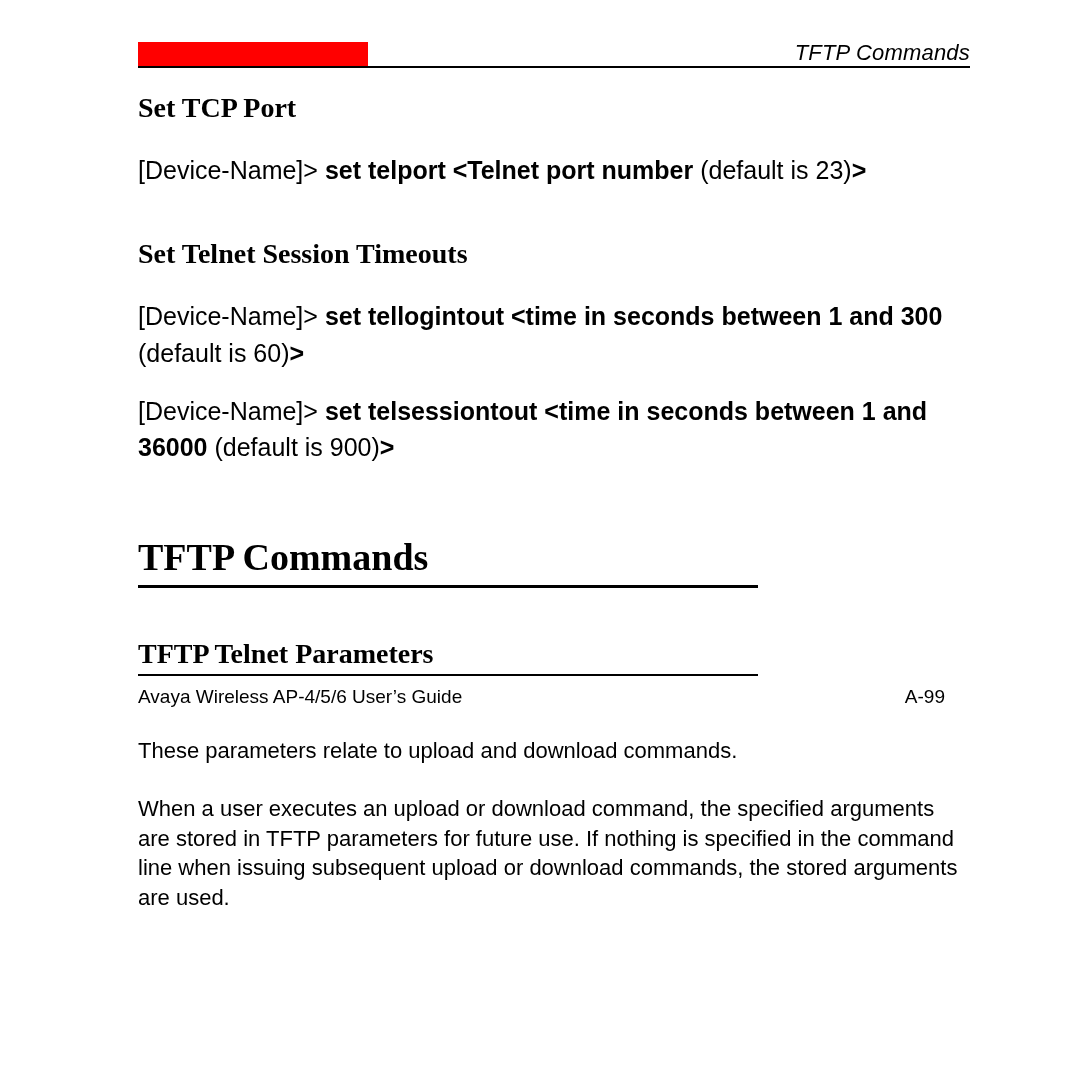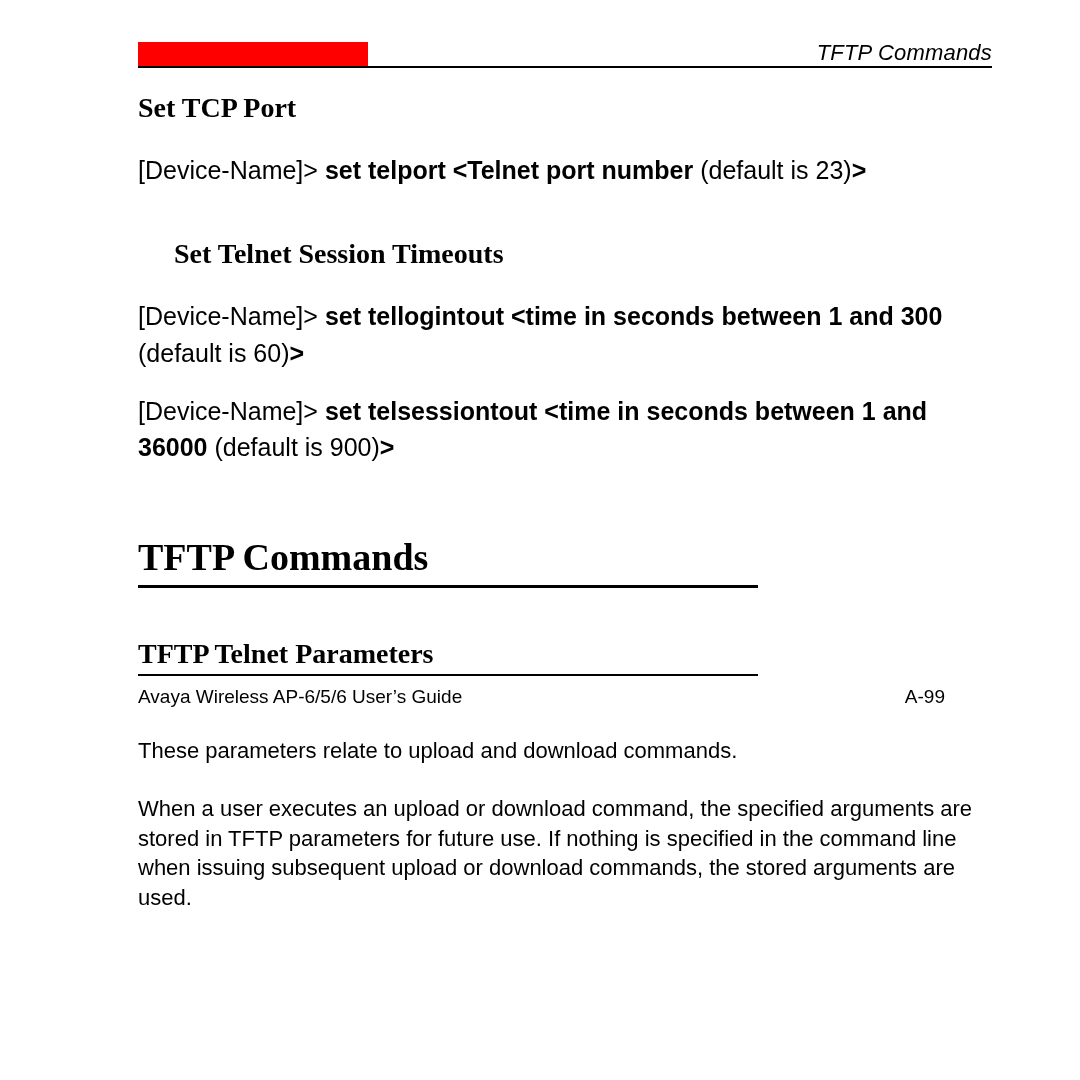--- a/index.html
+++ b/index.html
@@ -9,21 +9,21 @@
     height: 1080px;
     background: #ffffff;
     font-family: "Times New Roman", Times, serif;
     color: #000000;
   }
   .page {
     position: relative;
     width: 1080px;
     height: 760px;
     box-sizing: border-box;
-    padding: 42px 88px 0 138px;
+    padding: 42px 110px 0 138px;
   }
   .topbar {
     display: flex;
     align-items: flex-end;
     justify-content: space-between;
     border-bottom: 2.5px solid #000;
     padding-bottom: 0;
     margin-bottom: 14px;
     height: 24px;
   }
@@ -104,35 +104,35 @@
     <div class="redblock"></div>
     <div class="headcrumb">TFTP Commands</div>
   </div>
 
   <h2 class="section">Set TCP Port</h2>
 
   <div class="mono"><span>[Device-Name]&gt; </span><span class="bold">set telport &lt;Telnet port number </span><span>(default is 23)</span><span class="bold">&gt;</span></div>
 
   <div class="gap-med"></div>
 
-  <h2 class="section" style="margin-top:10px;margin-left:36px;">Set Telnet Session Timeouts</h2>
+  <h2 class="section" style="margin-top:10px;">Set Telnet Session Timeouts</h2>
 
   <div class="mono"><span>[Device-Name]&gt; </span><span class="bold">set tellogintout &lt;time in seconds between 1 and 300 </span><span>(default is 60)</span><span class="bold">&gt;</span></div>
 
   <div class="gap-sm"></div>
 
   <div class="mono"><span>[Device-Name]&gt; </span><span class="bold">set telsessiontout &lt;time in seconds between 1 and 36000 </span><span>(default is 900)</span><span class="bold">&gt;</span></div>
 
   <h1 class="title">TFTP Commands</h1>
   <hr class="rule-thick">
 
   <h2 class="subsection">TFTP Telnet Parameters</h2>
   <hr class="rule-thin">
 
   <p class="body">These parameters relate to upload and download commands.</p>
   <p class="body" style="margin-top:28px;">When a user executes an upload or download command, the specified arguments are stored in TFTP parameters for future use. If nothing is specified in the command line when issuing subsequent upload or download commands, the stored arguments are used.</p>
 
   <div class="footer">
-    <span>Avaya Wireless AP-6/5/6 User’s Guide</span>
+    <span>Avaya Wireless AP-4/5/6 User’s Guide</span>
     <span>A-99</span>
   </div>
 
 </div>
 
 </body></html>

